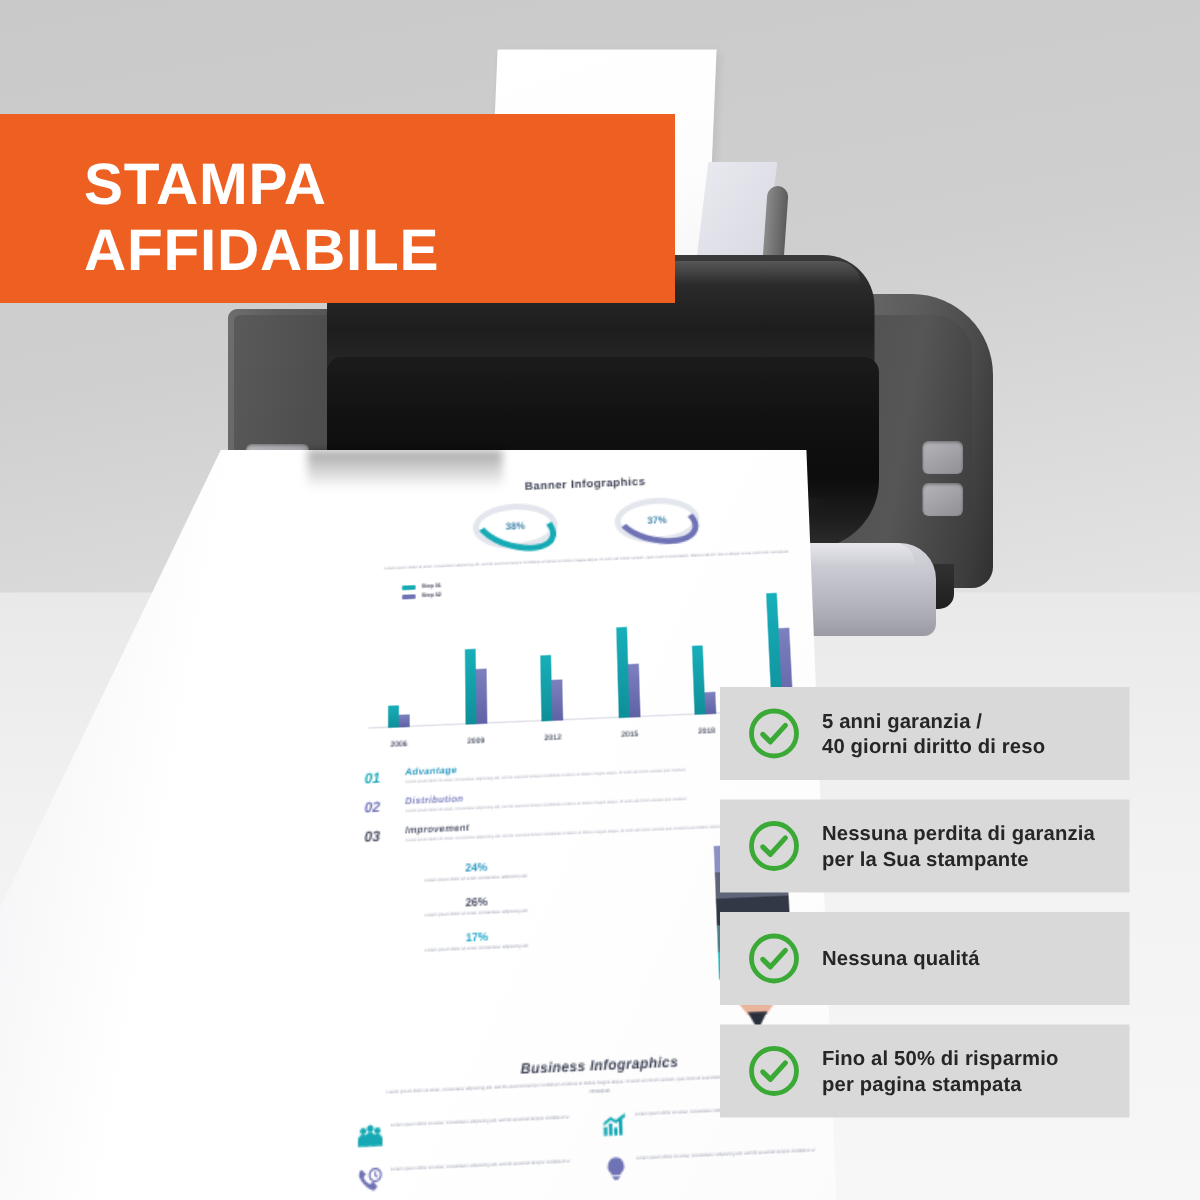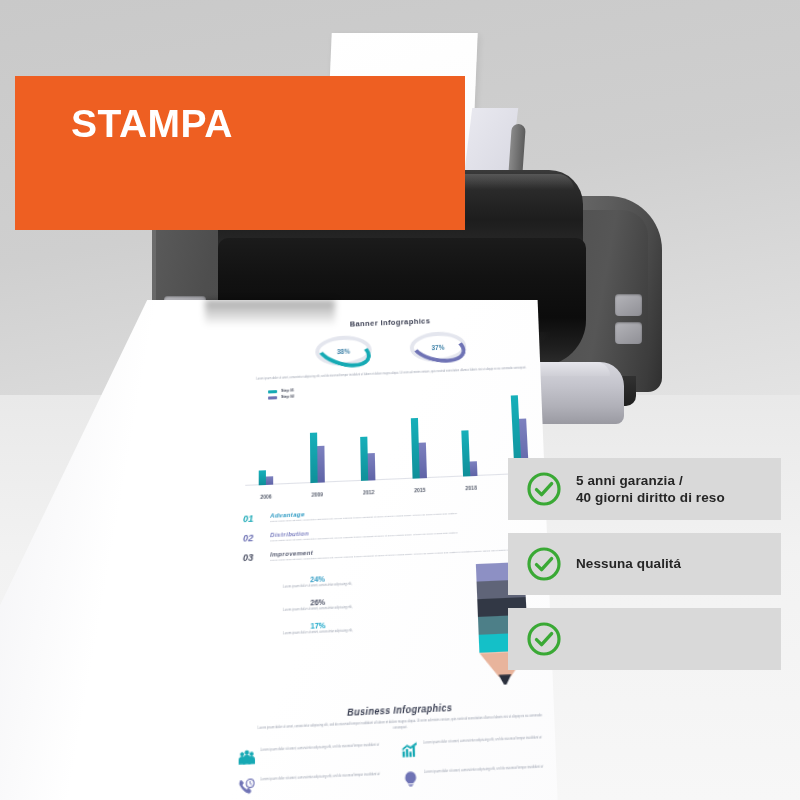--- a/index.html
+++ b/index.html
@@ -218,31 +218,31 @@
   .biz-sub{font-size:2.7px;line-height:1.6;color:#9aa0ae;margin:4px 16px 0 16px;}
   .biz-grid{display:flex;flex-wrap:wrap;margin-top:10px;}
   .biz-cell{width:50%;display:flex;gap:5px;align-items:flex-start;margin-bottom:11px;}
   .biz-ico{width:16px;height:14px;flex:none;display:flex;align-items:center;justify-content:center;font-size:12px;line-height:1;}
   .biz-ico.teal{color:#16a9b4;}
   .biz-ico.purple{color:#6f73b5;}
   .biz-txt{font-size:2.7px;line-height:1.55;color:#9aa0ae;font-style:italic;}
 
   
   .banner{
-    position:absolute;left:15px;top:76px;width:450px;height:154px;
+    position:absolute;left:0;top:76px;width:450px;height:126px;
     background:#ee5f22;
   }
   .banner h1{
     margin:0;padding:26px 0 0 56px;
     color:#ffffff;font-size:39px;font-weight:bold;line-height:1.12;
     letter-spacing:.5px;
   }
 
   
-  .cards{position:absolute;left:480px;top:458px;width:273px;margin-left:28px;}
+  .cards{position:absolute;left:480px;top:458px;width:273px;}
   .card{
     position:relative;
     background:#d9d9d9;
     display:flex;align-items:center;gap:14px;
     padding:13px 10px 13px 18px;
     margin-bottom:13px;
     min-height:48px;
     box-sizing:border-box;
   }
   .card .tick{flex:none;width:36px;height:36px;}
@@ -464,55 +464,72 @@
           <span class="biz-txt">Lorem ipsum dolor sit amet, consectetur adipiscing elit, sed do eiusmod tempor incididunt ut</span>
         </div>
 
       </div>
     </div>
   </div>
 
   <div class="banner">
     <h1>
       <span>STAMPA</span><br>
+      <span>AFFIDABILE</span>
     </h1>
   </div>
 
   <div class="cards">
 
     <div class="card">
       <span class="tick">
         <svg width="36" height="36" viewBox="0 0 36 36">
           <circle cx="18" cy="18" r="15" fill="none" stroke="#3aa935" stroke-width="3.2"></circle>
           <path d="M10.5 18.6 L15.6 23.6 L25.6 12.6" fill="none" stroke="#3aa935" stroke-width="3.4" stroke-linecap="round" stroke-linejoin="round"></path>
         </svg>
       </span>
       <span class="txt">
         <span>5 anni garanzia /</span><br>
         <span>40 giorni diritto di reso</span>
       </span>
     </div>
 
-
     <div class="card">
       <span class="tick">
         <svg width="36" height="36" viewBox="0 0 36 36">
           <circle cx="18" cy="18" r="15" fill="none" stroke="#3aa935" stroke-width="3.2"></circle>
           <path d="M10.5 18.6 L15.6 23.6 L25.6 12.6" fill="none" stroke="#3aa935" stroke-width="3.4" stroke-linecap="round" stroke-linejoin="round"></path>
         </svg>
       </span>
       <span class="txt">
-        <span>Nessuna qualitá</span>
+        <span>Nessuna perdita di garanzia</span><br>
+        <span>per la Sua stampante</span>
       </span>
     </div>
 
     <div class="card">
       <span class="tick">
         <svg width="36" height="36" viewBox="0 0 36 36">
           <circle cx="18" cy="18" r="15" fill="none" stroke="#3aa935" stroke-width="3.2"></circle>
           <path d="M10.5 18.6 L15.6 23.6 L25.6 12.6" fill="none" stroke="#3aa935" stroke-width="3.4" stroke-linecap="round" stroke-linejoin="round"></path>
         </svg>
       </span>
+      <span class="txt">
+        <span>Nessuna qualitá</span>
+      </span>
+    </div>
+
+    <div class="card">
+      <span class="tick">
+        <svg width="36" height="36" viewBox="0 0 36 36">
+          <circle cx="18" cy="18" r="15" fill="none" stroke="#3aa935" stroke-width="3.2"></circle>
+          <path d="M10.5 18.6 L15.6 23.6 L25.6 12.6" fill="none" stroke="#3aa935" stroke-width="3.4" stroke-linecap="round" stroke-linejoin="round"></path>
+        </svg>
+      </span>
+      <span class="txt">
+        <span>Fino al 50% di risparmio</span><br>
+        <span>per pagina stampata</span>
+      </span>
     </div>
 
   </div>
 
 </div>
 
 </body></html>

